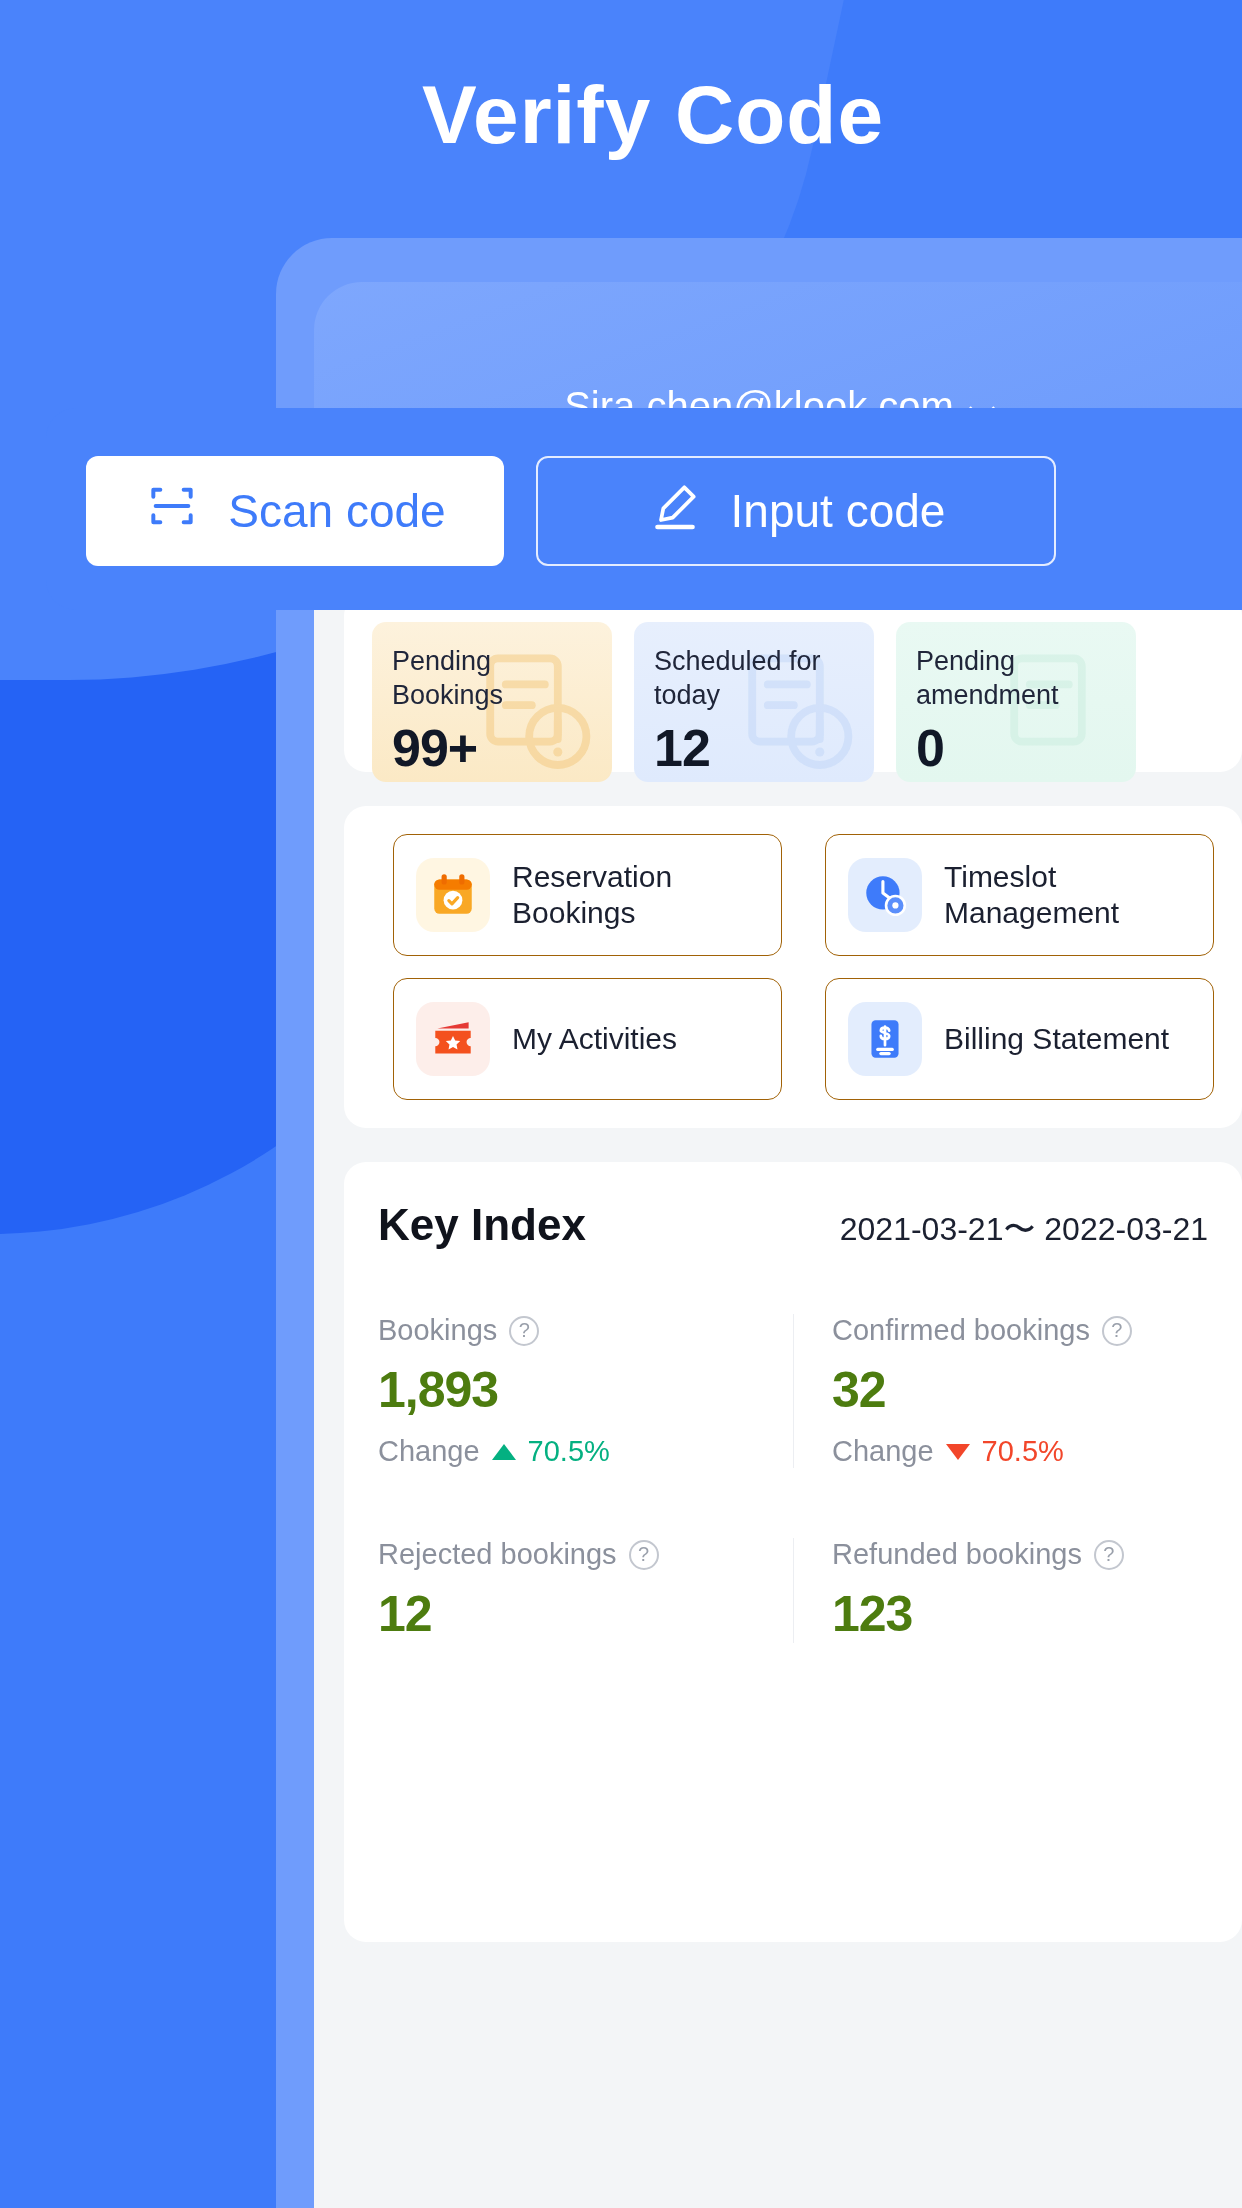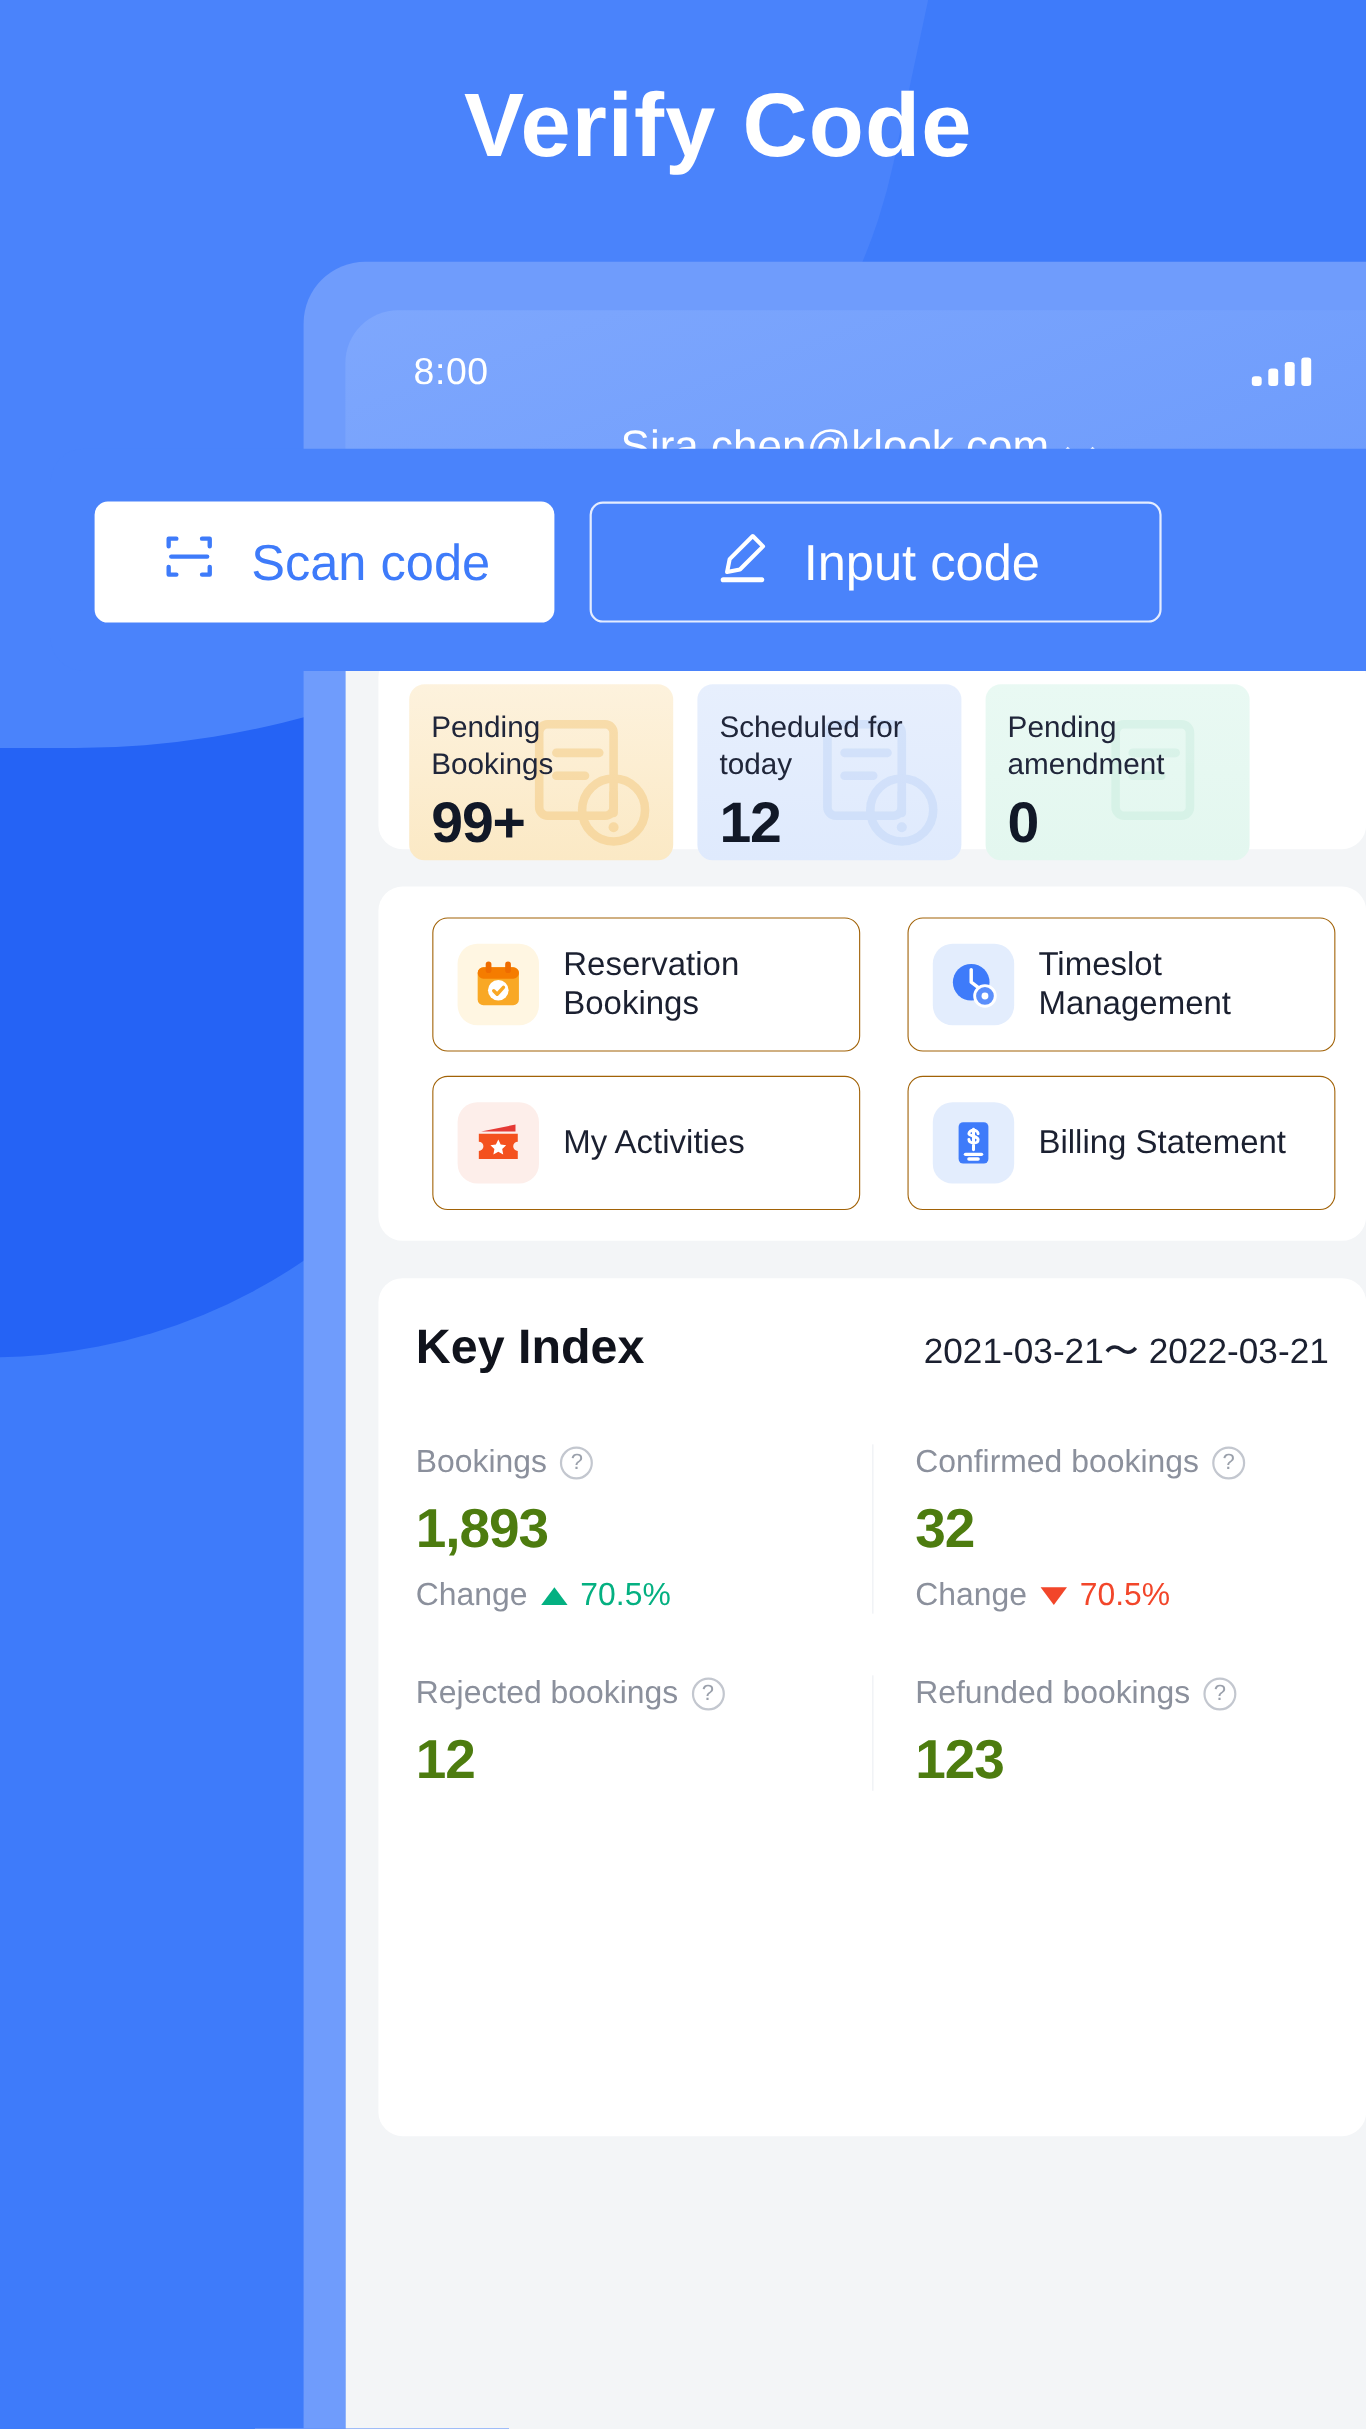--- a/index.html
+++ b/index.html
@@ -150,21 +150,21 @@
     padding:38px 34px;
     z-index:9;
   }
   .ki-head{ display:flex; align-items:baseline; justify-content:space-between; }
   .ki-title{ font-size:44px; font-weight:bold; color:#10131c; }
   .ki-range{ font-size:32px; color:#1b2030; }
 
   .ki-grid{ margin-top:62px; display:grid; grid-template-columns:1fr 1fr; }
   .ki-cell{ padding-right:26px; }
   .ki-cell.right{ padding-left:38px; border-left:1px solid #eceef2; }
-  .ki-cell.row2{ margin-top:56px; }
+  .ki-cell.row2{ margin-top:70px; }
   .ki-lbl{
     display:flex; align-items:center; gap:12px;
     font-size:29px; color:#8b909c;
   }
   .qmark{
     width:30px; height:30px; border-radius:50%;
     border:2px solid #c3c7cf; color:#9aa0ab;
     font-size:20px; display:flex; align-items:center; justify-content:center;
     flex:0 0 auto;
   }
@@ -201,29 +201,20 @@
 
 <div class="bg-soft-wedge"></div>
 <div class="bg-deep-circle"></div>
 
 <div class="page-title">Verify Code</div>
 
 <div class="phone-back"></div>
 
 <div class="phone-front">
 
-  <div class="status-bar">
-    <div class="status-time">8:00</div>
-    <div class="status-icons">
-      <div class="sig-bar sig-1"></div>
-      <div class="sig-bar sig-2"></div>
-      <div class="sig-bar sig-3"></div>
-      <div class="sig-bar sig-4"></div>
-    </div>
-  </div>
 
   <div class="account-row">
     <span>Sira.chen@klook.com</span>
     <span class="chev"></span>
   </div>
 
   <div class="sheet"></div>
 
   <div class="stat-card">
 

